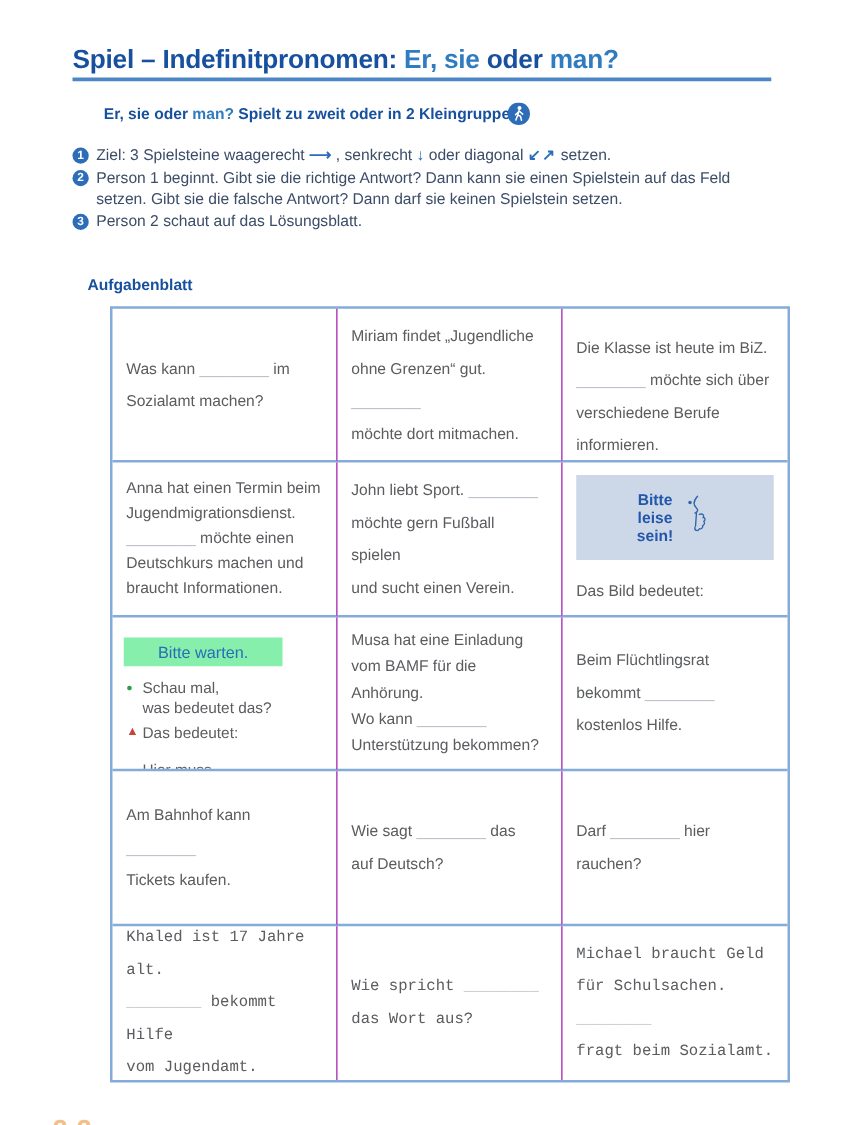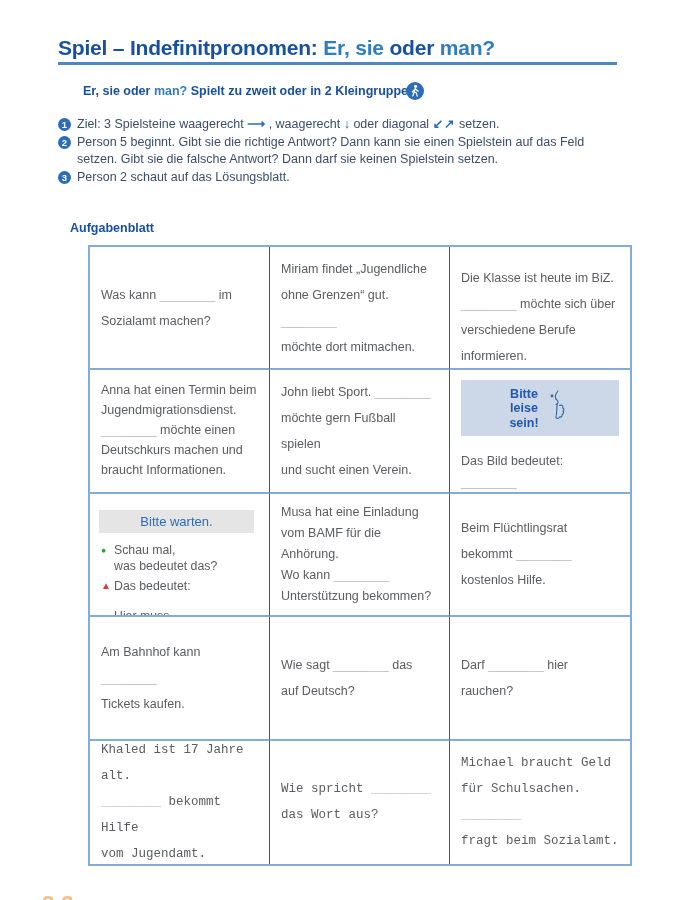--- a/index.html
+++ b/index.html
@@ -30,26 +30,26 @@
   .cell { border-right:1px solid #a21caf; border-bottom:2px solid #85abd8;
           padding:8px 11px; display:flex; flex-direction:column; justify-content:center;
           font-size:12.5px; color:#5a5c5f; line-height:26px; overflow:hidden; }
   .cell.c3 { border-right:none; }
   .cell.r5 { border-bottom:none;font-family:Liberation Mono, monospace; }
   .cell.top { justify-content:flex-start; }
   .cell-text.lh-tight { line-height:20px; padding-top:2px; }
   .cell-text.lh-mid { line-height:21px; }
   .blank { color:#b7bdc6; }
   
-  .sign-box { background:#ccd7e8; height:56px; margin:2px 0 15px 0; display:flex;
+  .sign-box { background:#ccd7e8; height:68px; margin:2px 0 15px 0; display:flex;
               align-items:center; justify-content:center; gap:6px; flex:none; }
   .sign-text { color:#2257a9; font-weight:bold; font-size:12.5px; line-height:14.5px; text-align:center; }
   .shh { width:26px; height:36px; margin-top:-2px; }
   
-  .warten-box { background:#e5e5e5; height:23px; width:155px; margin:8px 0 9px -2px;
+  .warten-box { background:#86efac; height:23px; width:127px; margin:8px 0 9px -2px;
                 text-align:center; line-height:23px; color:#2b6cb8; font-size:13px; flex:none; }
   .dialog-item { display:flex; font-size:12.3px; line-height:16.5px; margin-bottom:3px; }
   .dialog-item .marker { width:13px; flex:none; font-size:8.5px; line-height:16px; }
   .marker.green { color:#2f9e44; }
   .marker.red { color:#c9423a; font-size:10px; }
   .dialog-item.gap { margin-top:11px; }
   
   .page-num { position:absolute; left:42px; top:891px; font-size:22px; font-weight:bold;
               color:#f3c089; letter-spacing:7px; }
 </style>
@@ -70,25 +70,25 @@
     <svg width="18" height="18" viewBox="0 0 18 18">
       <circle cx="9" cy="9" r="9" fill="#2d6db8"></circle>
       <circle cx="9.6" cy="4.3" r="1.6" fill="#ffffff"></circle>
       <path d="M9.3 6.2 L8.2 10 L6.7 14 M8.2 10 L10.4 11 L11.2 14.2 M8.9 7.4 L6.4 9.8 M9.8 7.2 L12.1 9.3" stroke="#ffffff" stroke-width="1.2" fill="none" stroke-linecap="round"></path>
     </svg>
   </span>
 
   <div class="instructions">
     <div class="step">
       <span class="num">1</span>
-      <span>Ziel: 3 Spielsteine waagerecht </span><span class="arrow">⟶</span><span> , waagerecht </span><span class="arrow">↓</span><span> oder diagonal </span><span class="arrow diag">↙</span><span class="arrow diag">↗</span><span> setzen.</span>
+      <span>Ziel: 3 Spielsteine waagerecht </span><span class="arrow">⟶</span><span> , senkrecht </span><span class="arrow">↓</span><span> oder diagonal </span><span class="arrow diag">↙</span><span class="arrow diag">↗</span><span> setzen.</span>
     </div>
     <div class="step">
       <span class="num">2</span>
-      <span>Person 5 beginnt. Gibt sie die richtige Antwort? Dann kann sie einen Spielstein auf das Feld setzen. Gibt sie die falsche Antwort? Dann darf sie keinen Spielstein setzen.</span>
+      <span>Person 1 beginnt. Gibt sie die richtige Antwort? Dann kann sie einen Spielstein auf das Feld setzen. Gibt sie die falsche Antwort? Dann darf sie keinen Spielstein setzen.</span>
     </div>
     <div class="step">
       <span class="num">3</span>
       <span>Person 2 schaut auf das Lösungsblatt.</span>
     </div>
   </div>
 
   <div class="section-label">Aufgabenblatt</div>
 
   <div class="board">

